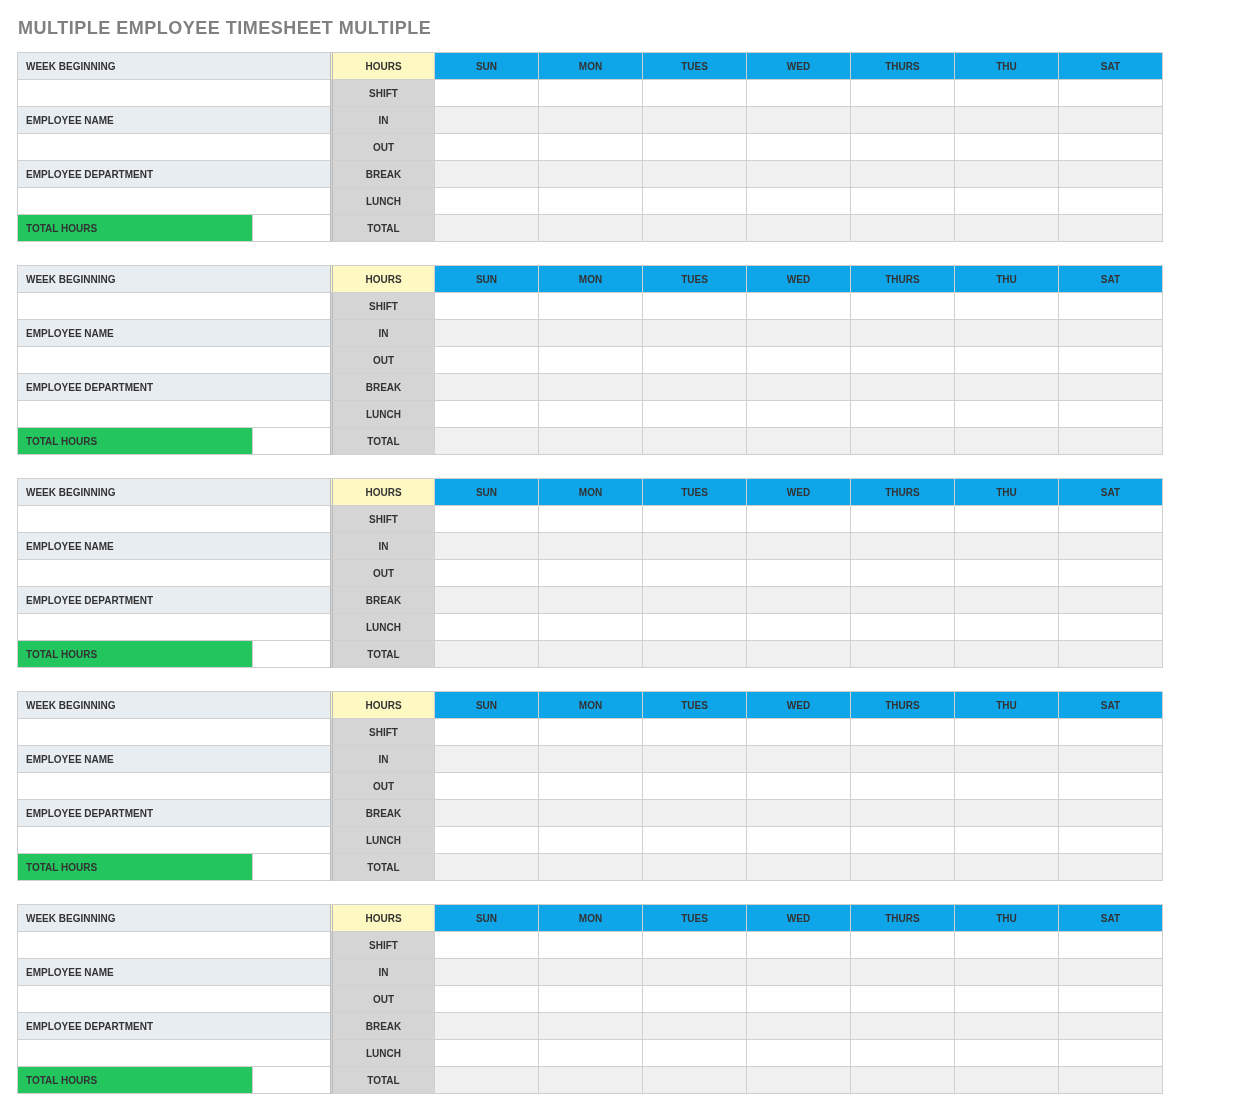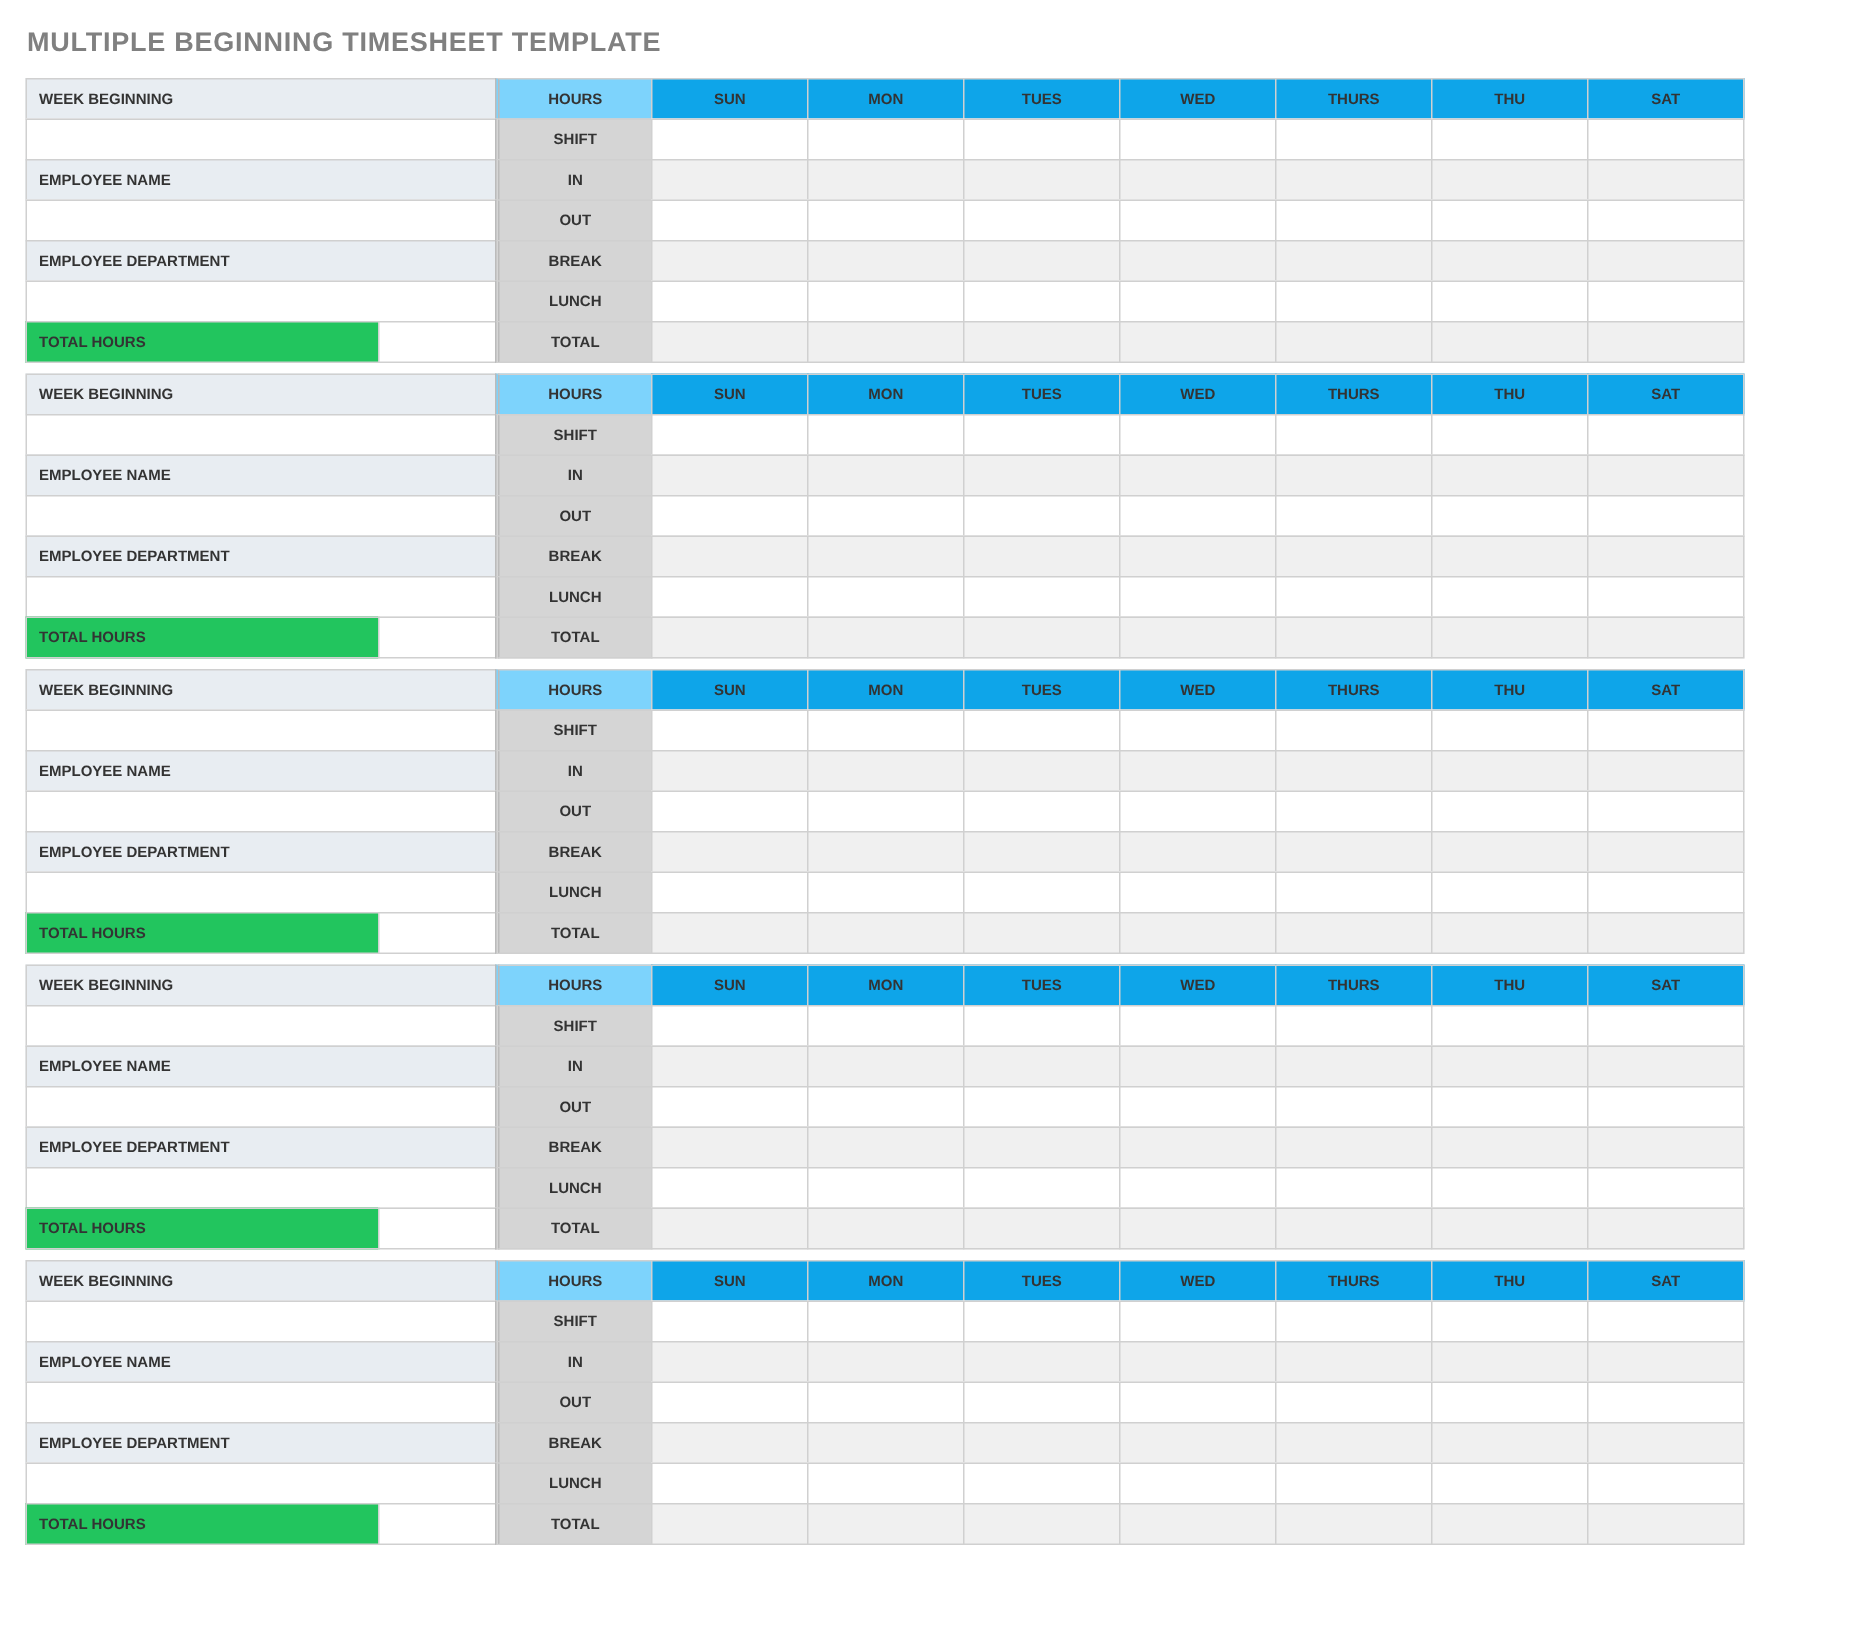--- a/index.html
+++ b/index.html
@@ -9,52 +9,52 @@
       padding: 18px;
       color: #333;
     }
     h1 {
       font-size: 18px;
       font-weight: bold;
       color: #808080;
       letter-spacing: 0.5px;
       margin-bottom: 14px;
     }
-    .timesheets { display: flex; flex-direction: column; gap: 8px; }
+    .timesheets { display: flex; flex-direction: column; gap: 24px; }
     .timesheet {
       display: grid;
       grid-template-columns: 235px 78px 104px repeat(7, 104px);
       width: 1145px;
     }
     .cell {
       height: 28px;
       border: 1px solid #d0d0d0;
       margin-left: -1px;
       margin-top: -1px;
       display: flex;
       align-items: center;
       font-size: 10px;
       font-weight: bold;
       padding: 0 8px;
       background: #ffffff;
     }
     .cell.header-left { background: #e8edf2; }
-    .cell.hours-header { background: #7dd3fc; justify-content: center; border-left: 3px double #bbb; }
+    .cell.hours-header { background: #fef9c3; justify-content: center; border-left: 3px double #bbb; }
     .cell.row-label { background: #d5d5d5; justify-content: center; border-left: 3px double #bbb; }
     .cell.day-top { background: #0ea5e9; justify-content: center; }
     .cell.grey { background: #f0f0f0; }
     .cell.white { background: #ffffff; }
     .cell.input { background: #ffffff; }
     .cell.total-left { background: #22c55e; }
     .cell.total-input { background: #ffffff; }
   </style>
 </head>
 <body>
 
-<h1>MULTIPLE BEGINNING TIMESHEET TEMPLATE</h1>
+<h1>MULTIPLE EMPLOYEE TIMESHEET MULTIPLE</h1>
 
 <div class="timesheets" id="timesheets-container">
     <div class="timesheet">
       <div class="cell header-left" style="grid-column: 1 / span 2;">WEEK BEGINNING</div>
       <div class="cell hours-header">HOURS</div>
       <div class="cell day-top">SUN</div>
       <div class="cell day-top">MON</div>
       <div class="cell day-top">TUES</div>
       <div class="cell day-top">WED</div>
       <div class="cell day-top">THURS</div>

